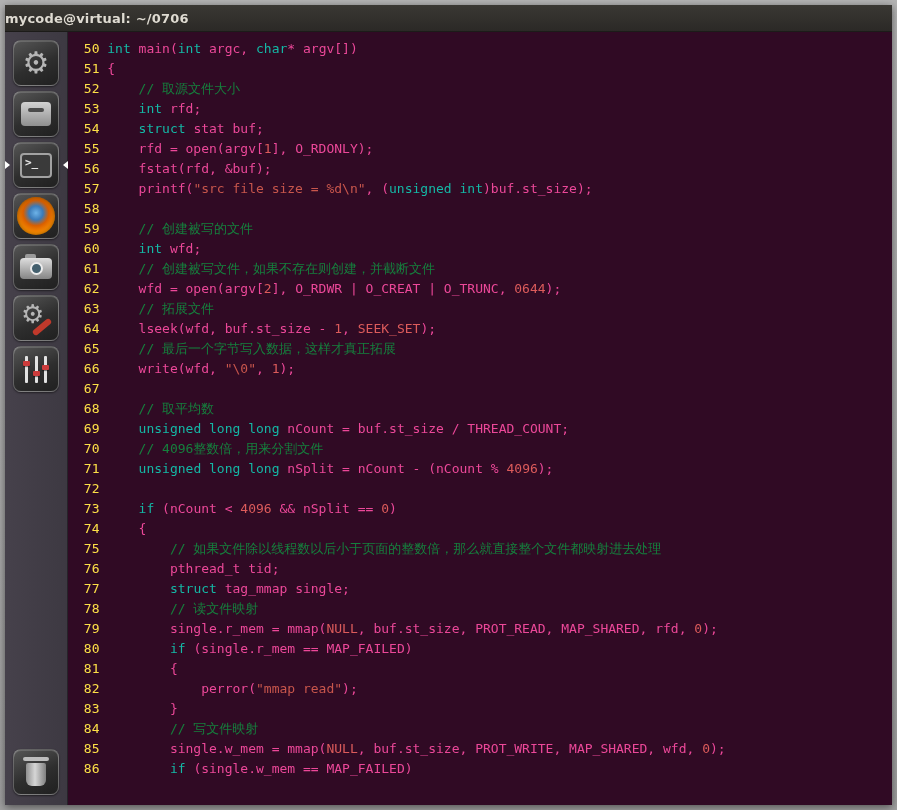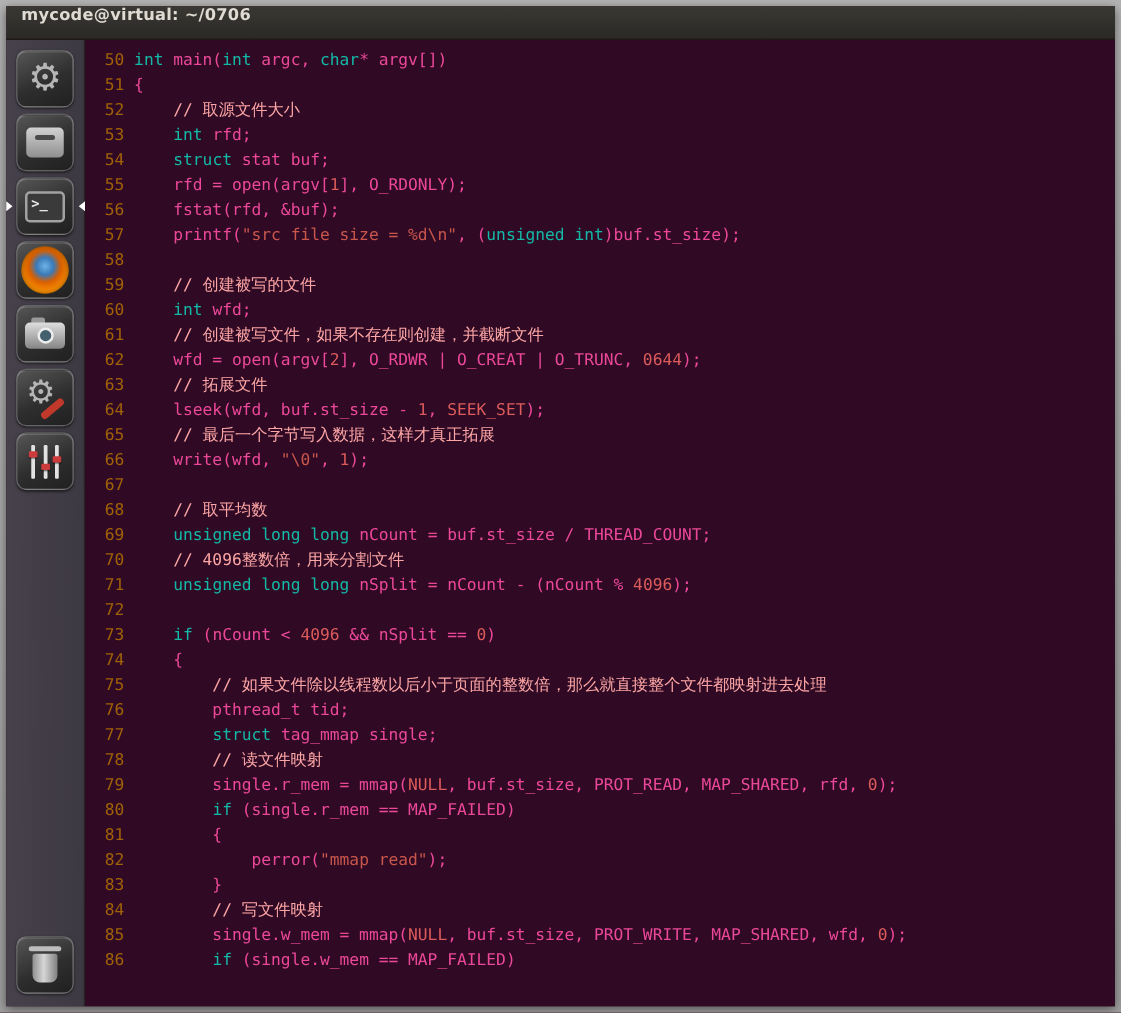--- a/index.html
+++ b/index.html
@@ -12,22 +12,22 @@
   .window {
     width: 100%; height: 100%;
     display: flex; flex-direction: column;
     background: #300A24;
     box-shadow: 0 2px 8px rgba(0,0,0,.5);
   }
   .titlebar {
     height: 27px; flex: 0 0 27px;
     background: linear-gradient(#3a3833, #2b2926);
     border-bottom: 1px solid #1c1b19;
-    display: flex; 
-    padding-left: 12px;
+    display: flex; align-items: center;
+    padding-left: 0;
     color: #dfdbd2;
     font: bold 13px "DejaVu Sans", "Liberation Sans", sans-serif;
     letter-spacing: 0.2px;
   }
   .main { flex: 1; display: flex; min-height: 0; }
 
   
   .launcher {
     width: 63px; flex: 0 0 63px;
     background: linear-gradient(90deg, #46414b, #3d3942);
@@ -99,23 +99,23 @@
   .terminal {
     flex: 1; min-width: 0;
     background: #300A24;
     padding: 7px 0 0 8px;
     font: 13px/20px "DejaVu Sans Mono", "Liberation Mono", monospace;
     white-space: pre;
     overflow: hidden;
   }
   .code-line { height: 20px; }
   .lnum { display: inline-block; width: 3ch; text-align: right; margin-right: 1ch;
-          color: #a16207; }
+          color: #fde047; }
   .tok-k { color: #14b8a6; }
-  .tok-c { color: #fca5a5; }
+  .tok-c { color: #15803d; }
   .tok-s { color: #C8564C; }
   .tok-n { color: #DC5B5B; }
   .tok-p { color: #ec4899; }
 </style>
 </head>
 <body>
 
 <div class="frame">
   <div class="window">
 

